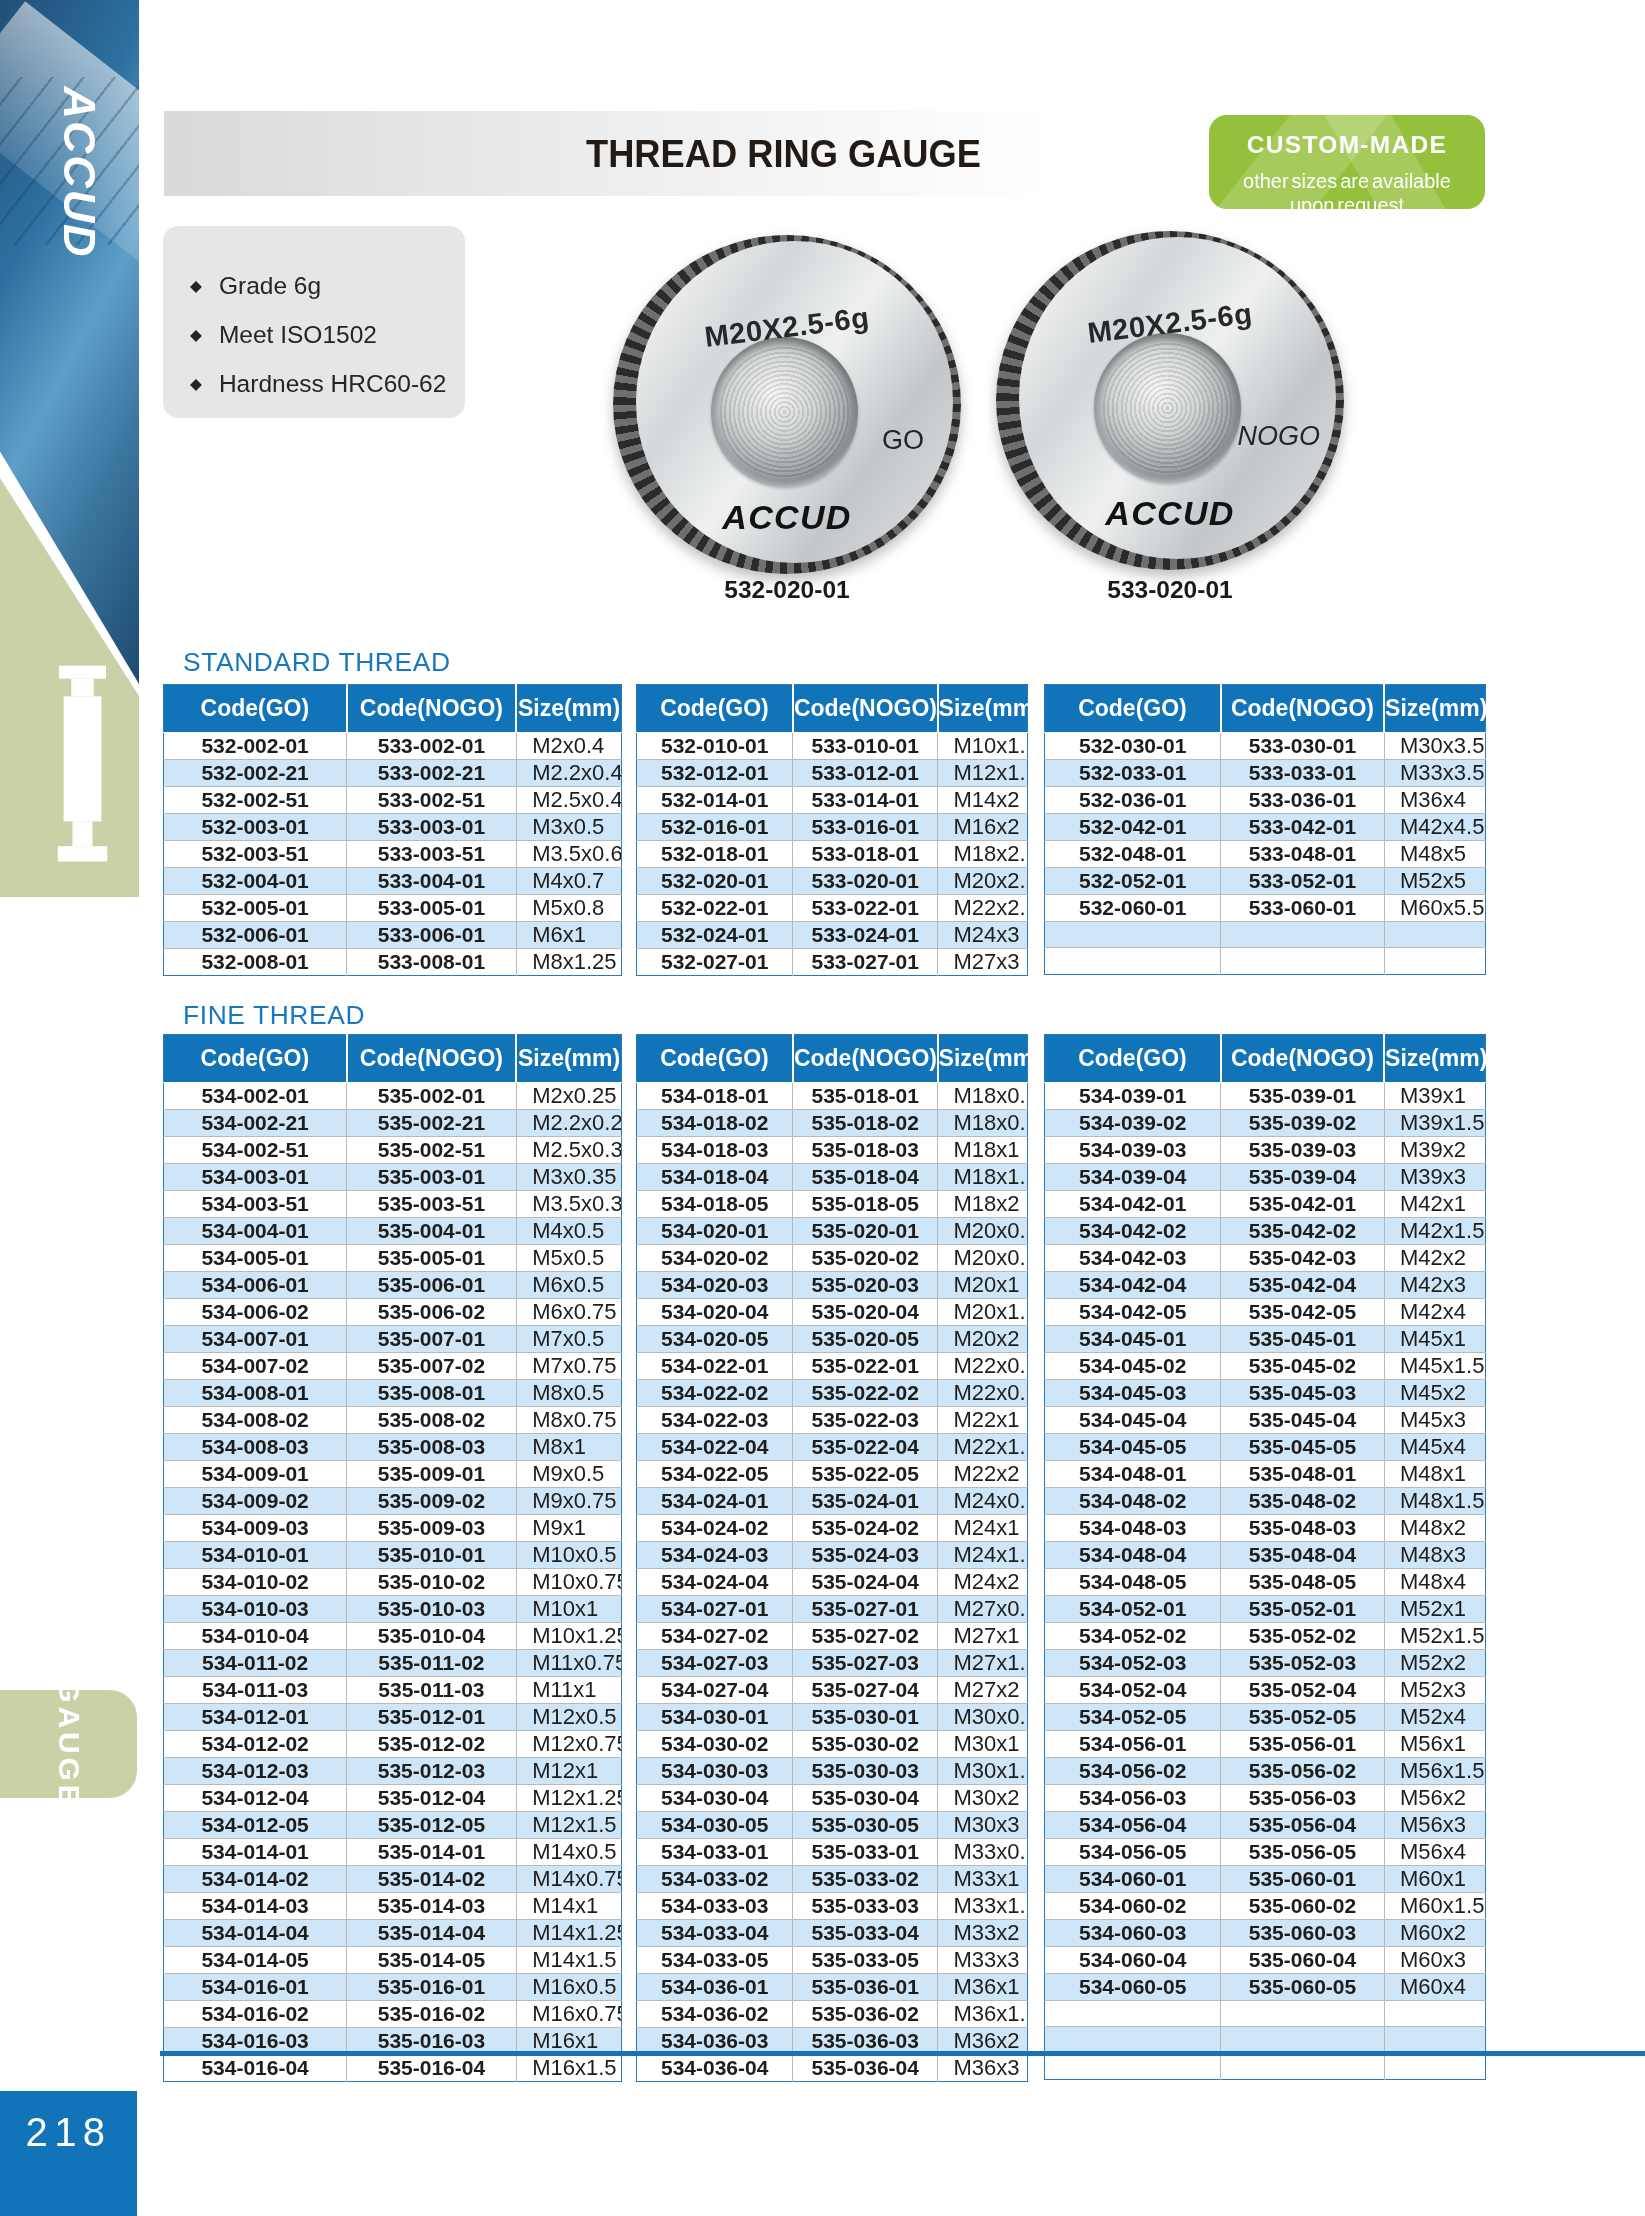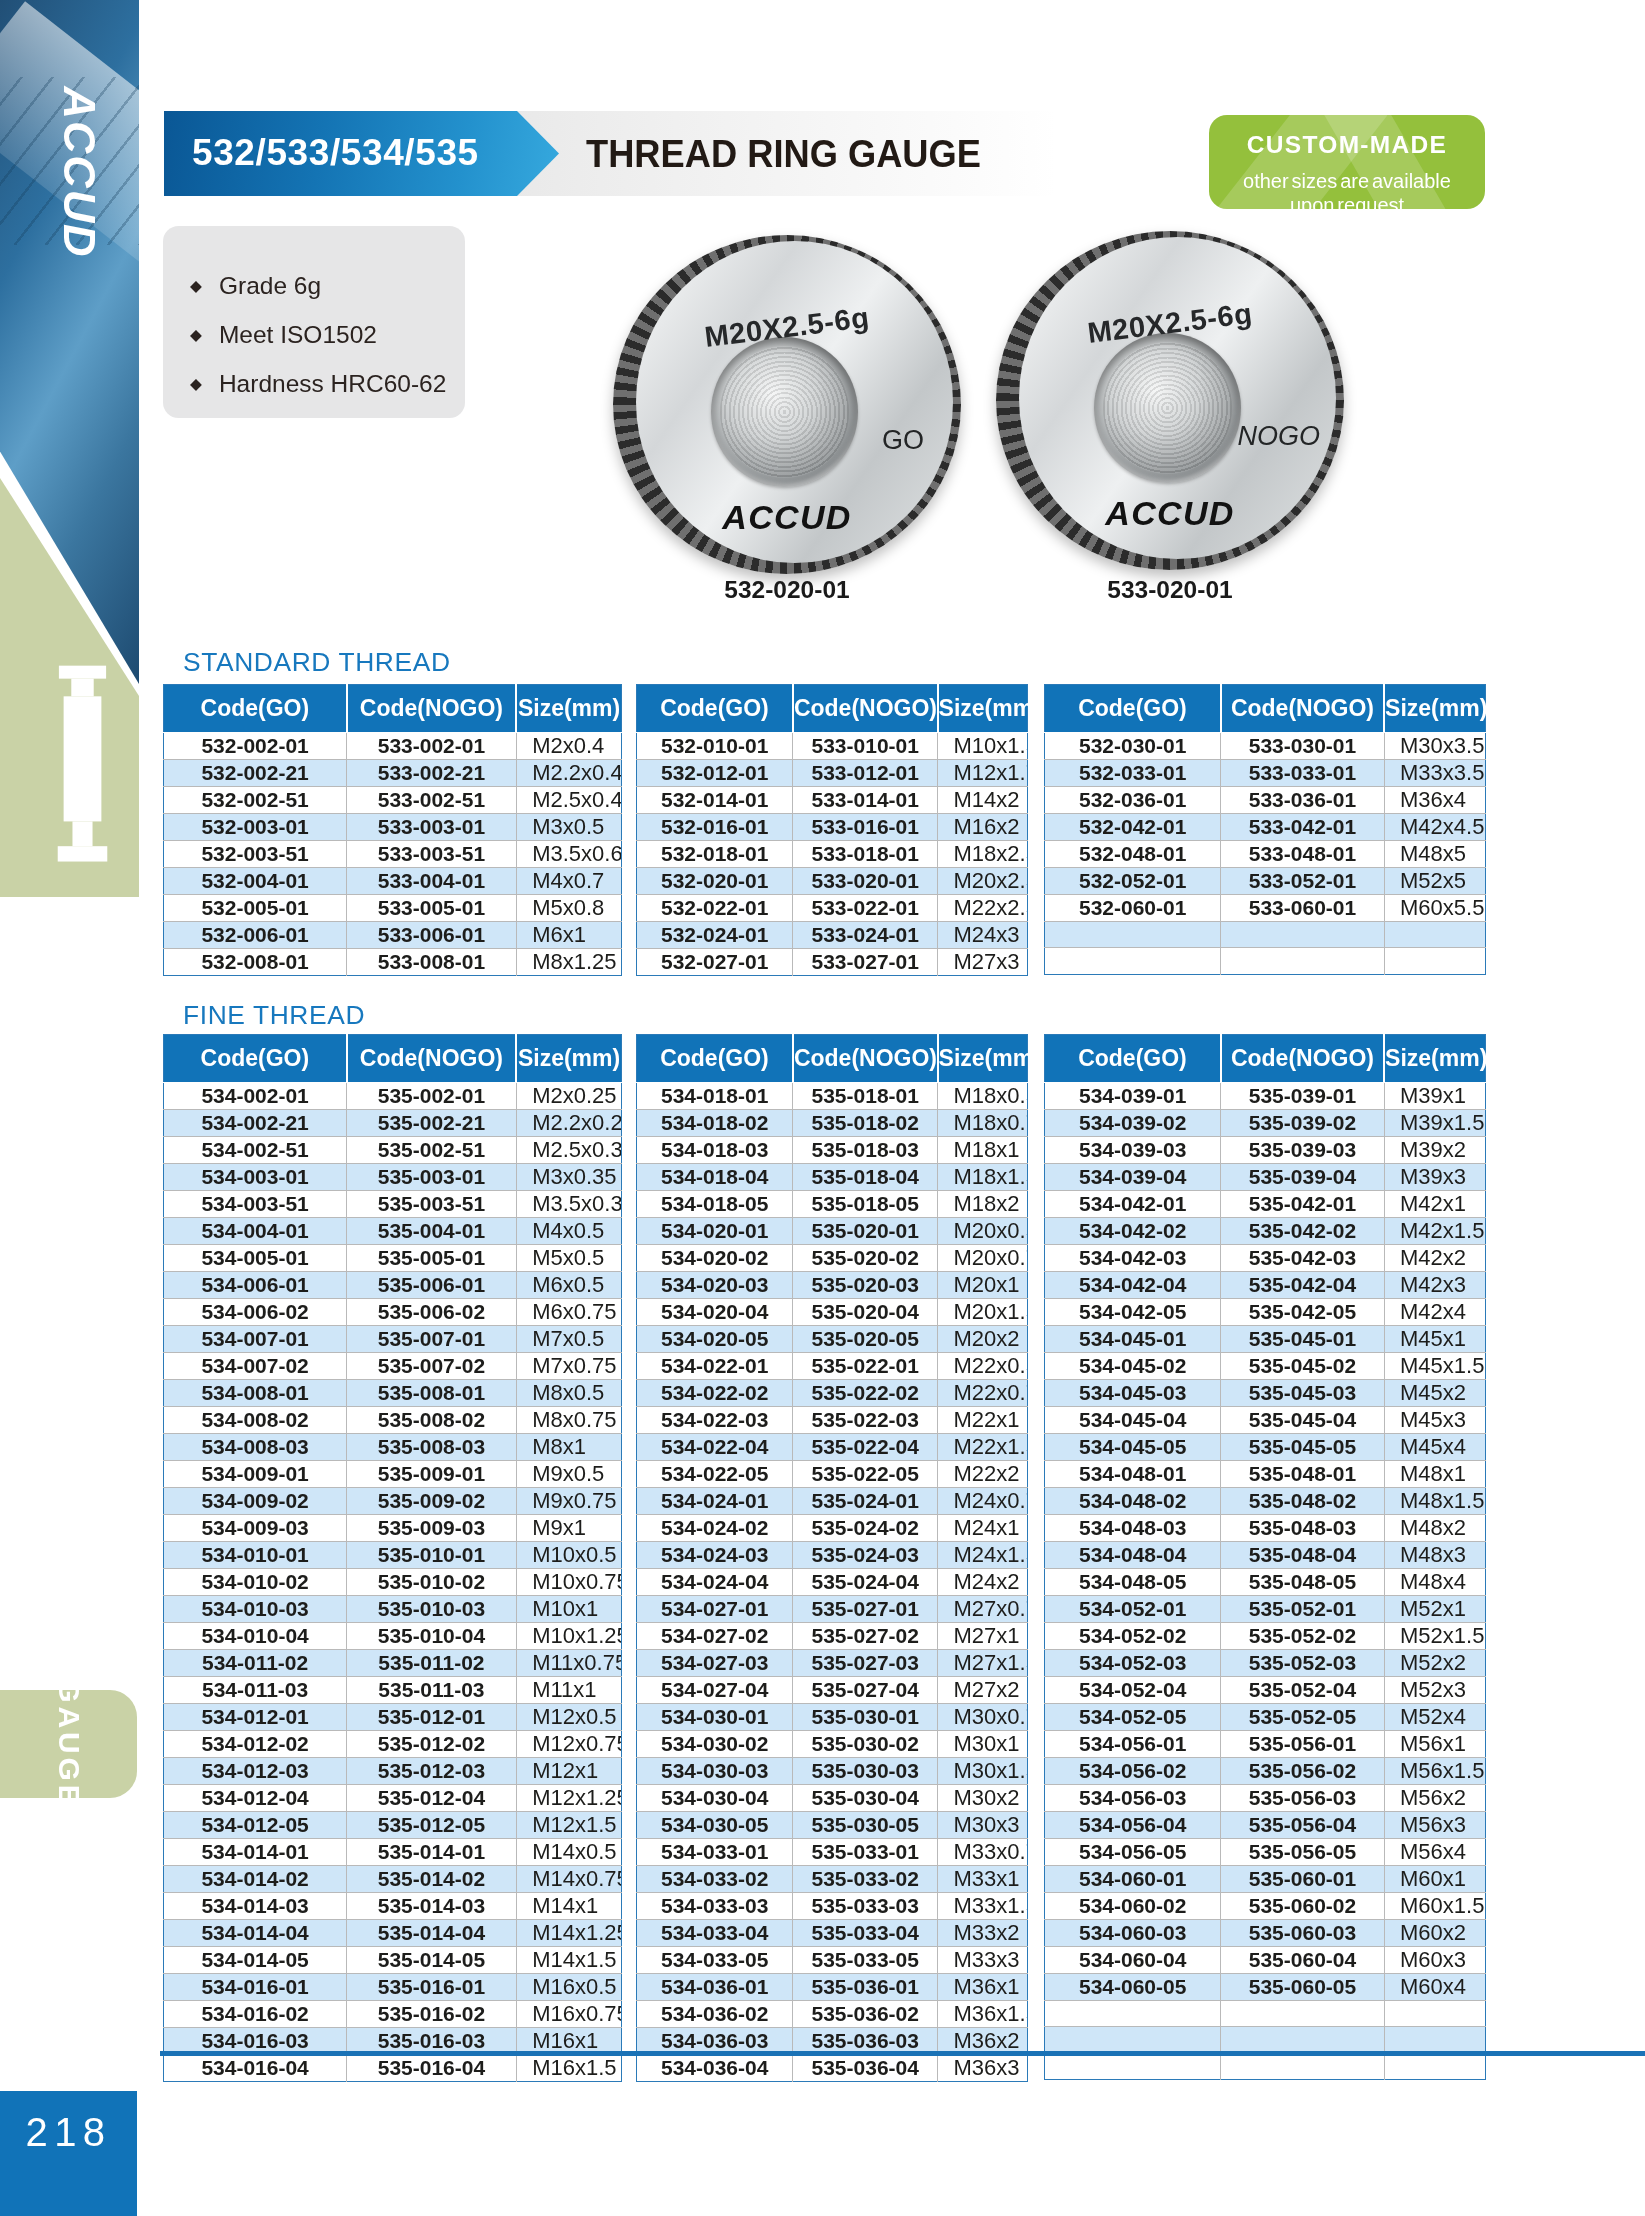--- a/index.html
+++ b/index.html
@@ -130,23 +130,20 @@
     <rect x="8" y="306" width="84" height="26" fill="#ffffff"></rect>
   </svg>
   <div class="gauge-tab">
     <span>GAUGE</span>
   </div>
   <div class="pagenum-box">
     <span>218</span>
   </div>
 
   <div class="gray-band"></div>
-  <div class="blue-banner">
-    <span>532/533/534/535</span>
-  </div>
   <div class="page-title">THREAD RING GAUGE</div>
   <div class="badge">
     <div class="deco1"></div>
     <div class="deco2"></div>
     <div class="badge-title">CUSTOM-MADE</div>
     <div class="badge-sub first">other sizes are available</div>
     <div class="badge-sub">upon request</div>
   </div>
 
   <div class="features">

